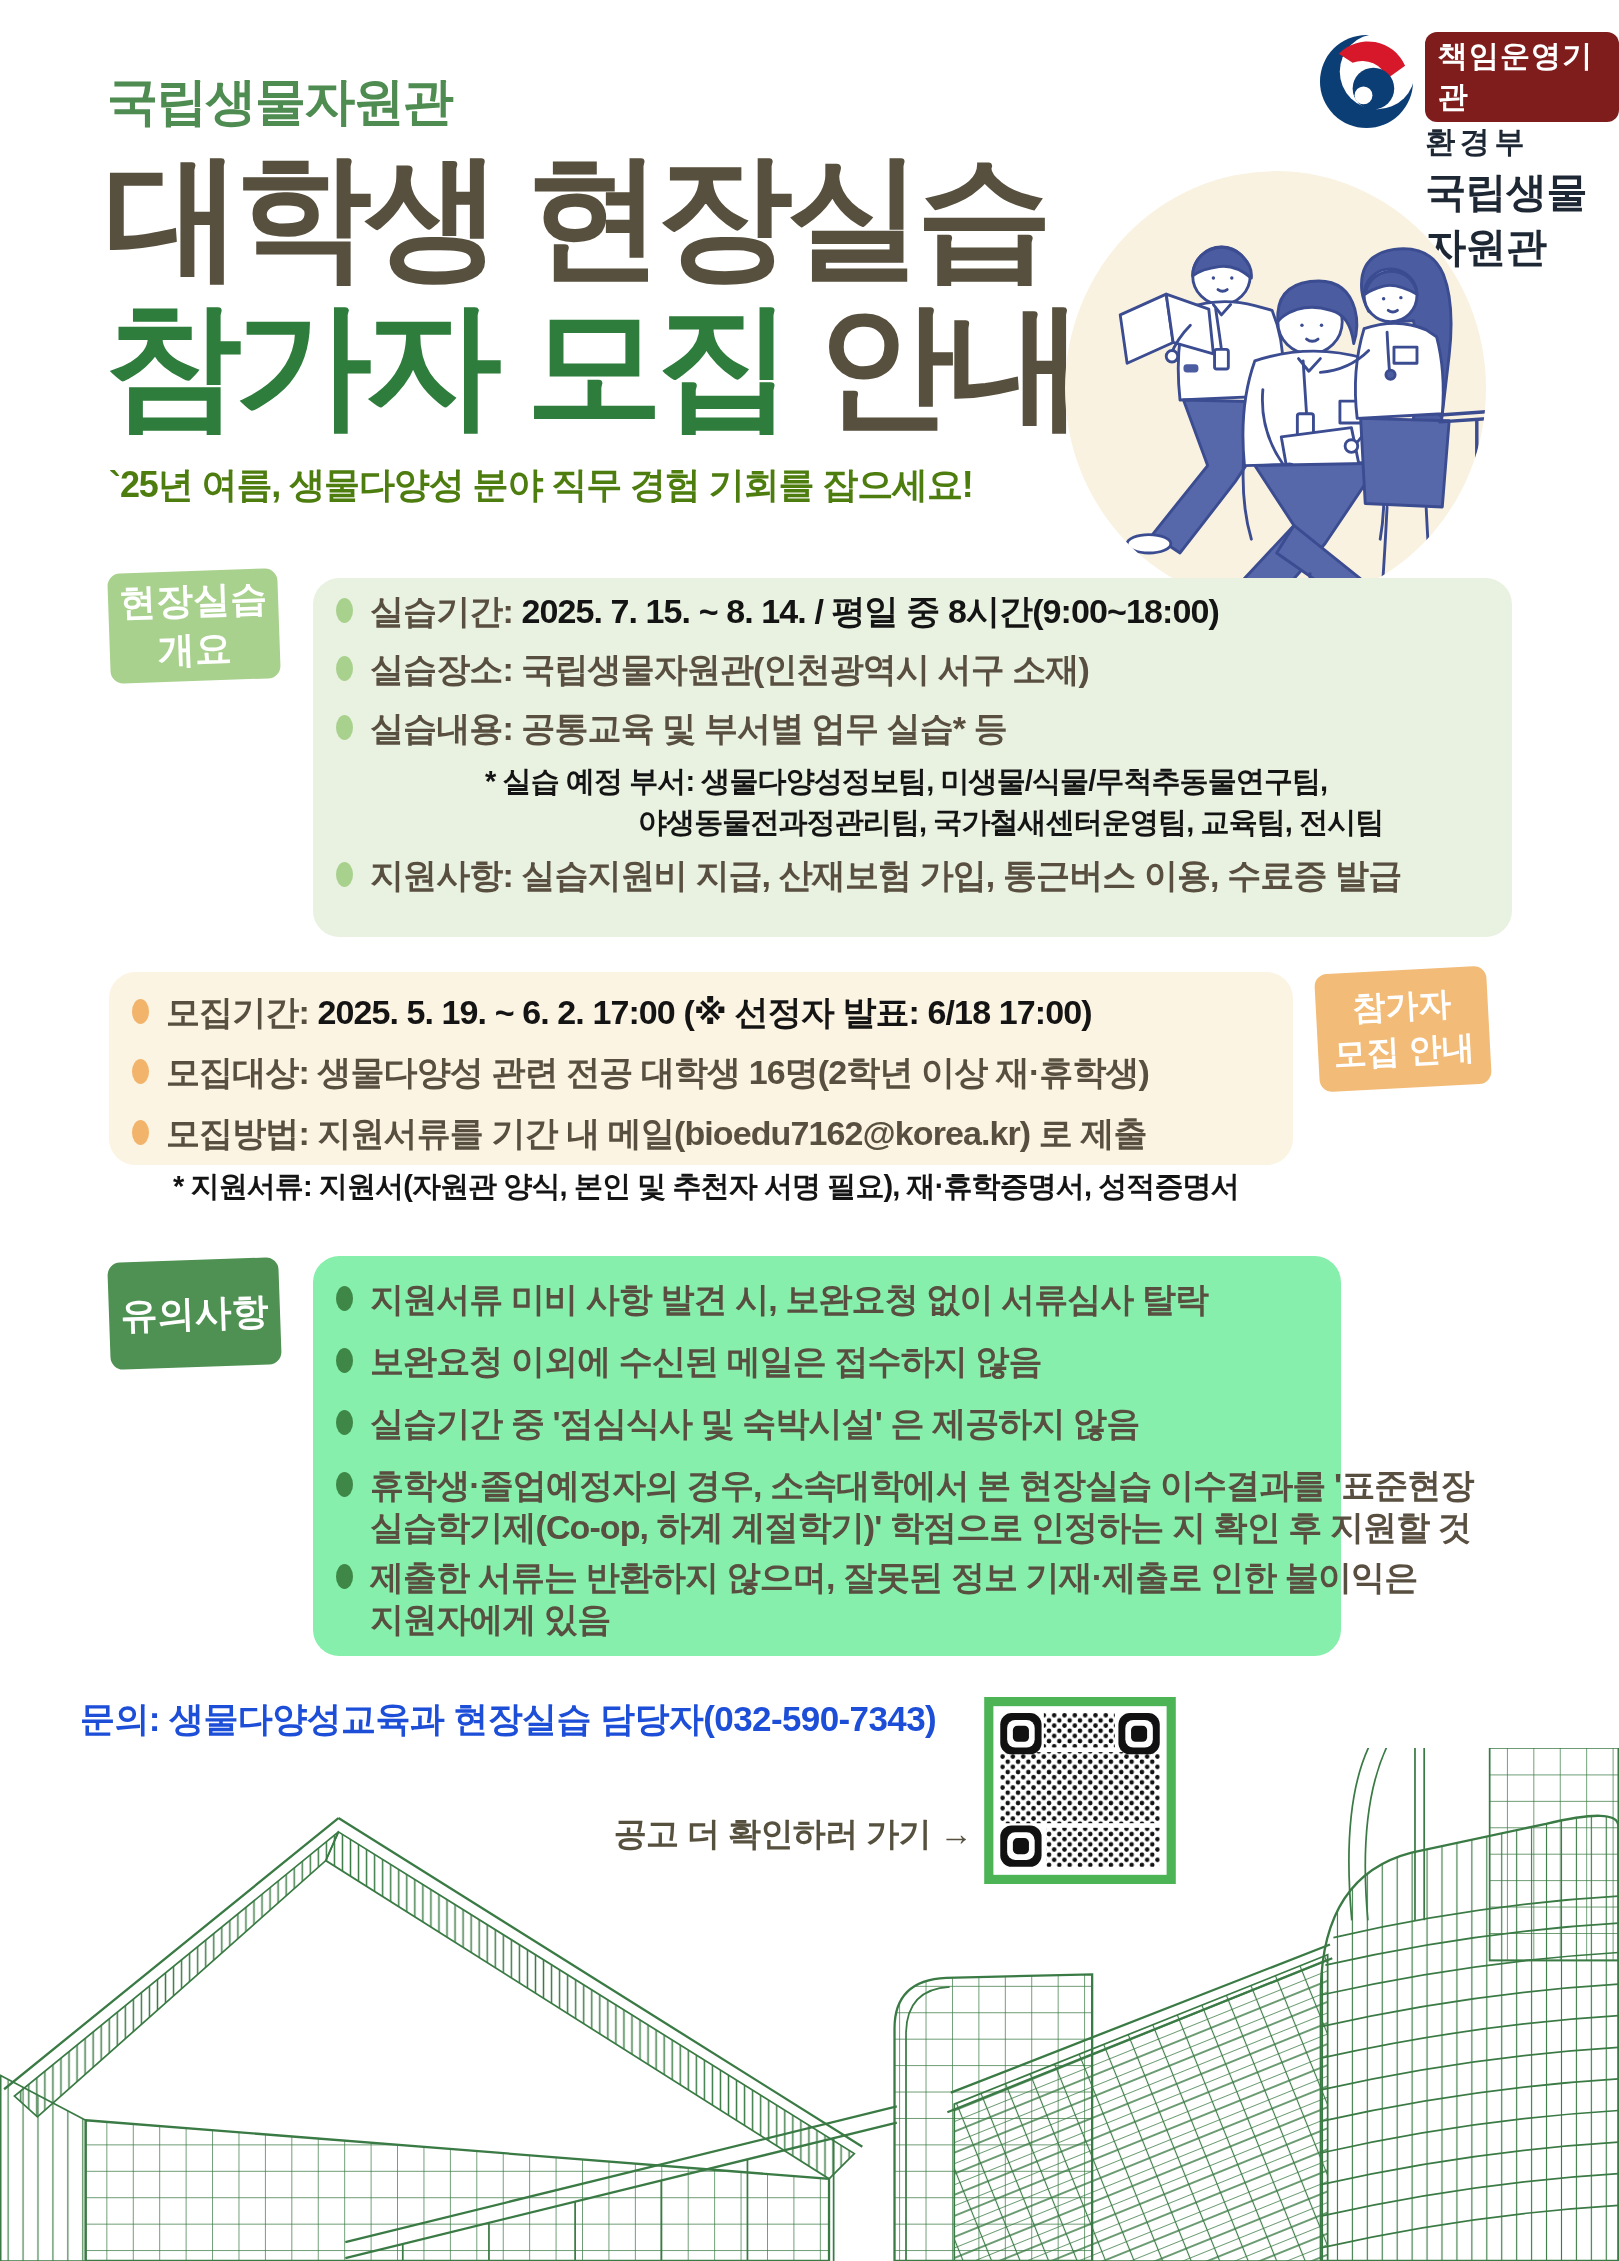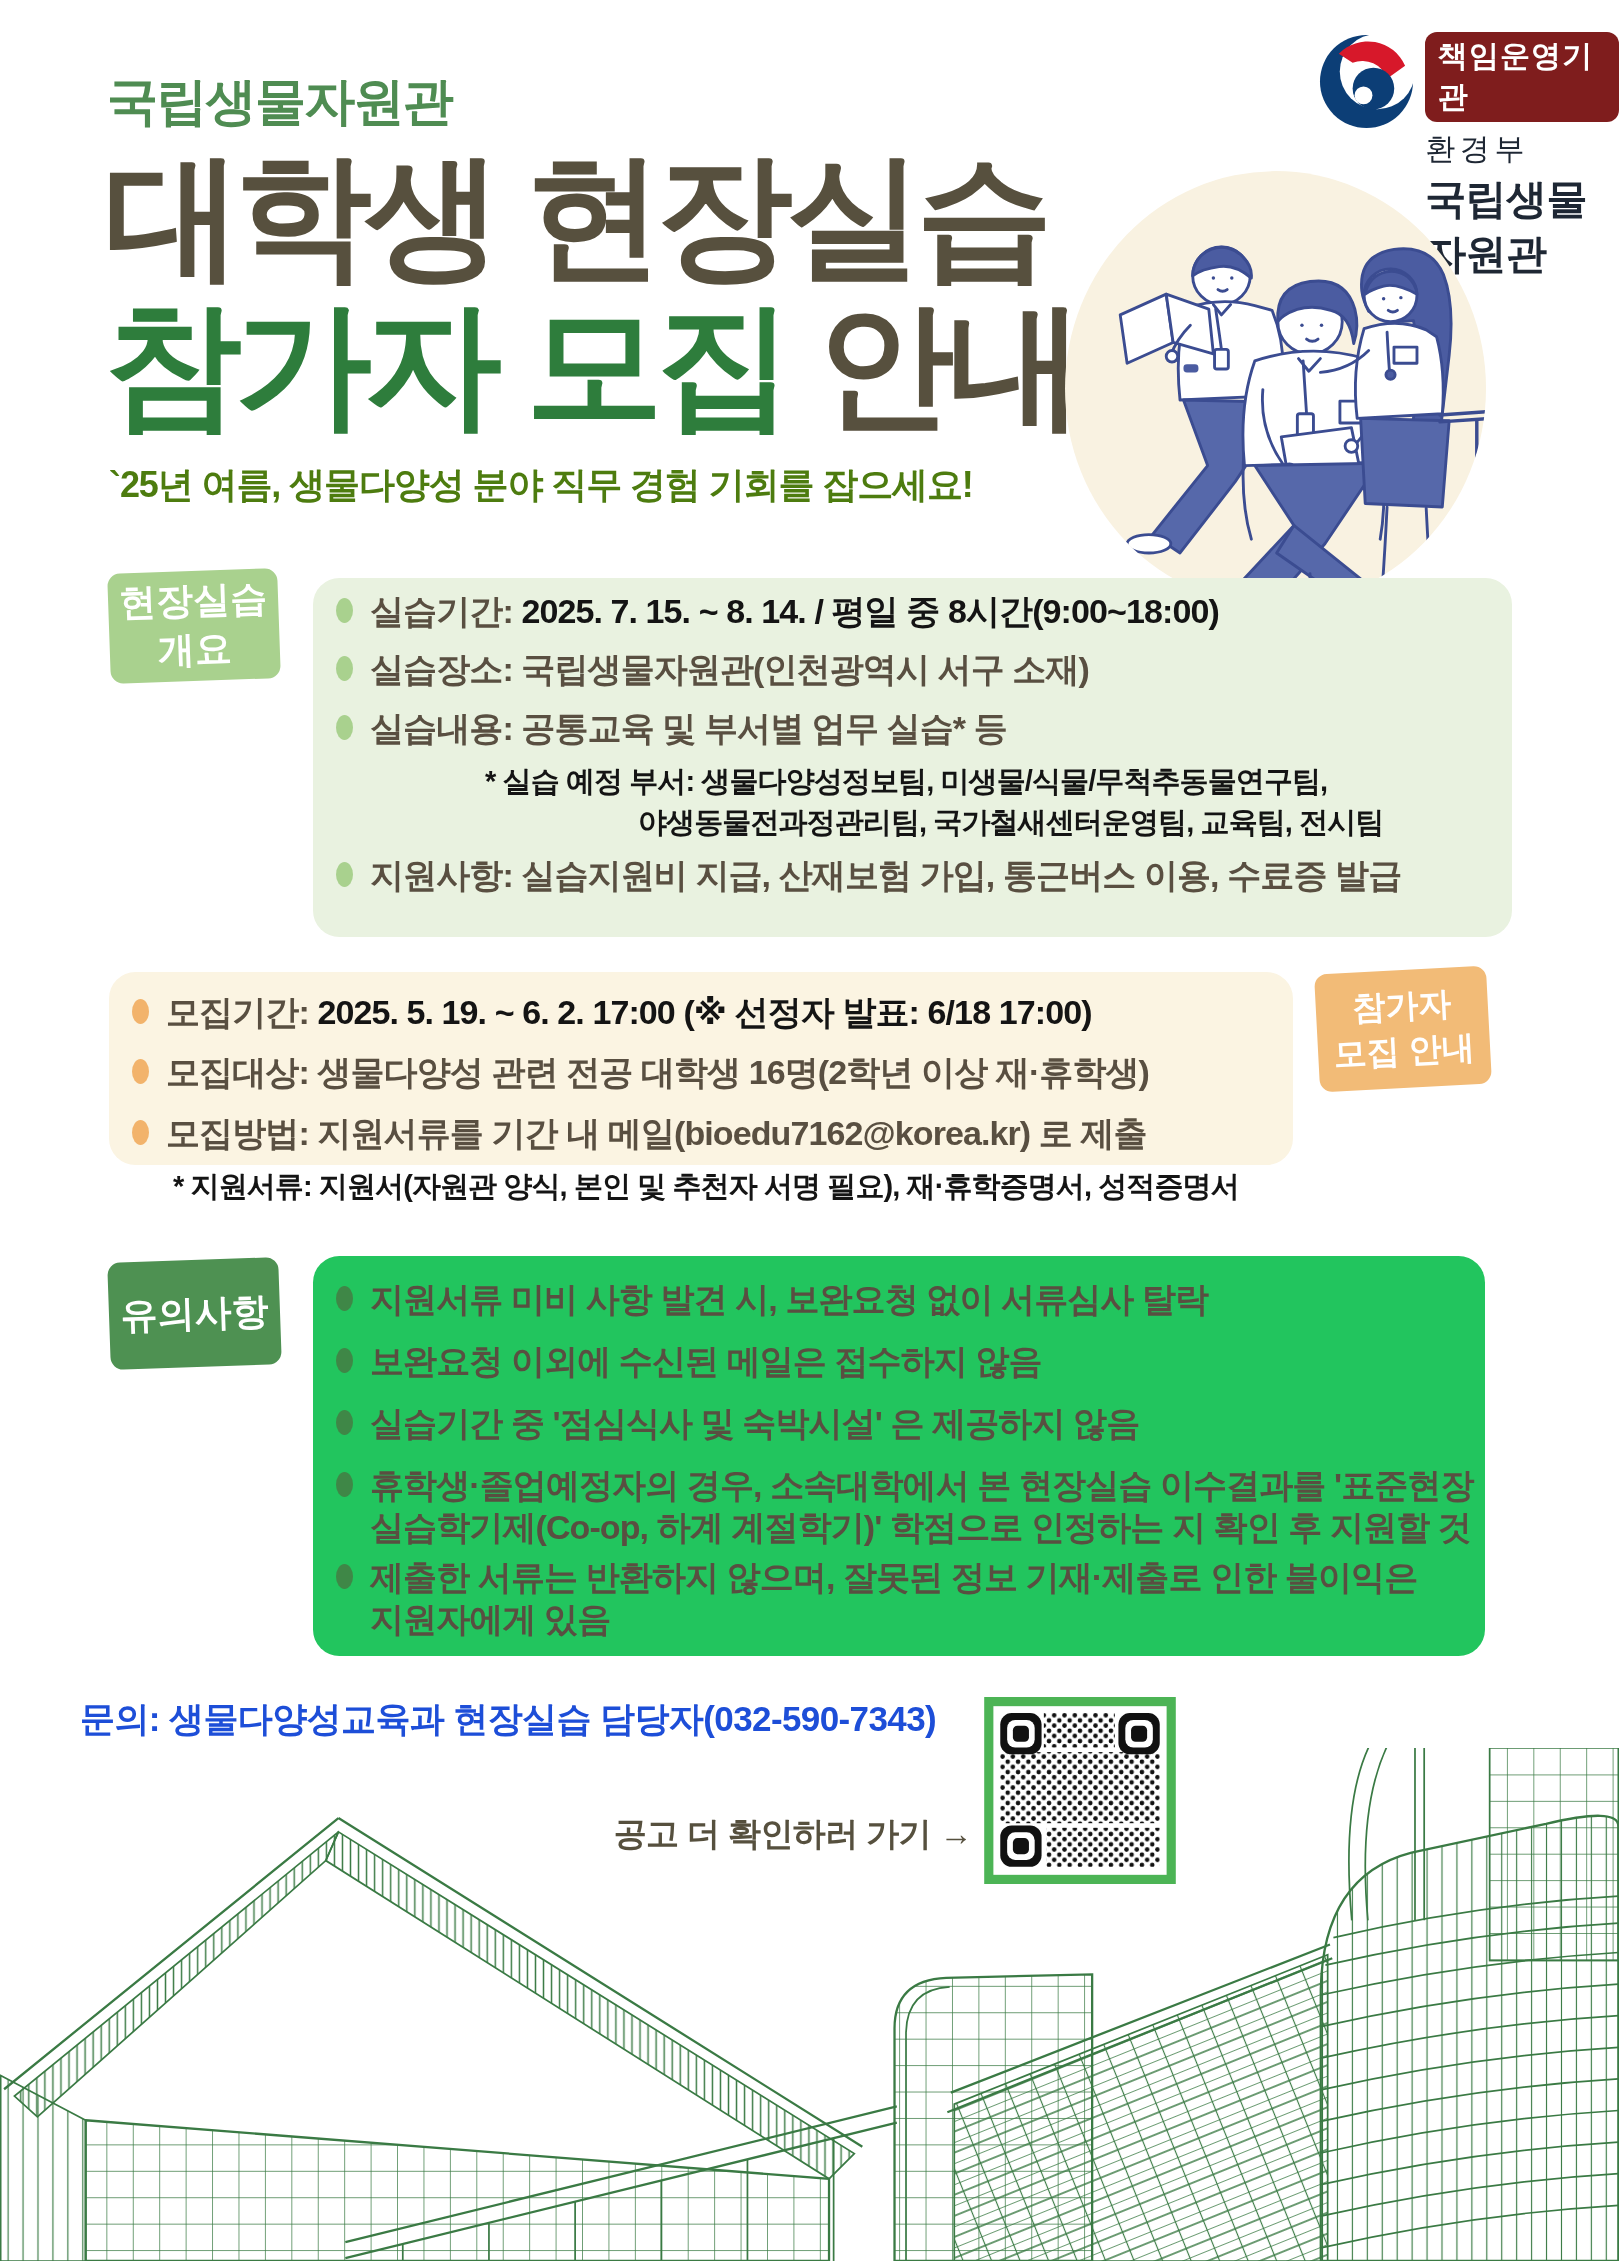--- a/index.html
+++ b/index.html
@@ -8,36 +8,36 @@
     font-family:"Liberation Sans","DejaVu Sans",sans-serif; overflow:hidden;
   }
   .abs { position:absolute; }
 
   
   .org-top { left:107px; top:68px; font-size:51px; font-weight:800; color:#4f8c52; letter-spacing:-1.7px; }
   .logo { left:1317px; top:32px; display:flex; gap:9.2px; }
   .emblem { width:99px; height:99px; flex:0 0 auto; }
   .logo-col { display:flex; flex-direction:column; align-items:flex-start; }
   .logo-badge { background:#7f1d1d; color:#fff; font-size:30px; font-weight:700; padding:4px 12.6px; border-radius:12px; letter-spacing:1.1px; }
-  .logo-ministry { margin-top:7px; font-size:30px; font-weight:400; color:#1e2734; letter-spacing:4.6px; }
+  .logo-ministry { font-size:30px; font-weight:700; color:#1e2734; letter-spacing:4.6px; }
   .logo-org { margin-top:2.3px; font-size:41px; font-weight:800; color:#1e2734; letter-spacing:-0.6px; }
 
   
   .title { left:105px; top:141px; font-size:137px; font-weight:800; color:#57503e; letter-spacing:-7px; line-height:1.09; white-space:nowrap; }
   .title .green { color:#2e7d3c; }
   .subtitle { left:109px; top:461px; font-size:36px; font-weight:700; color:#4d7c0f; letter-spacing:-1.1px; white-space:nowrap; }
 
   
   .illus { left:1065px; top:171px; width:421px; height:435px; }
 
   
   .box { border-radius:26.4px; }
   .box1 { left:313px; top:578px; width:1199px; height:359px; background:#e9f2e0; }
   .box2 { left:109px; top:972px; width:1184px; height:193px; background:#fbf4e2; }
-  .box3 { left:313px; top:1256px; width:1172px; height:400px; background:#22c55e;text-decoration:underline; }
+  .box3 { left:313px; top:1256px; width:1028px; height:400px; background:#86efac;text-decoration:underline; }
 
   .badge { color:#fff; font-weight:800; text-align:center; display:flex; flex-direction:column; justify-content:center; border-radius:12.6px; }
   .badge1 { left:109px; top:571px; width:170px; height:110px; background:#a9d18e; font-size:37px; line-height:1.32; transform:rotate(-2deg); }
   .badge2 { left:1317px; top:970px; width:172px; height:118px; background:#f2bb77; font-size:33px; line-height:1.35; transform:rotate(-3deg); }
   .badge3 { left:109px; top:1260px; width:171px; height:107px; background:#4e9152; font-size:37px; transform:rotate(-2deg); }
 
   .row { position:absolute; left:57px; font-size:34px; font-weight:700; color:#594f41; letter-spacing:-0.9px; white-space:nowrap; line-height:1.2; }
   .row .dot { position:absolute; left:-34px; top:7px; width:17px; height:25px; border-radius:50%; }
   .s1 .dot { background:#a9d18e; }
   .s2 .dot { background:#f2b36b; }

